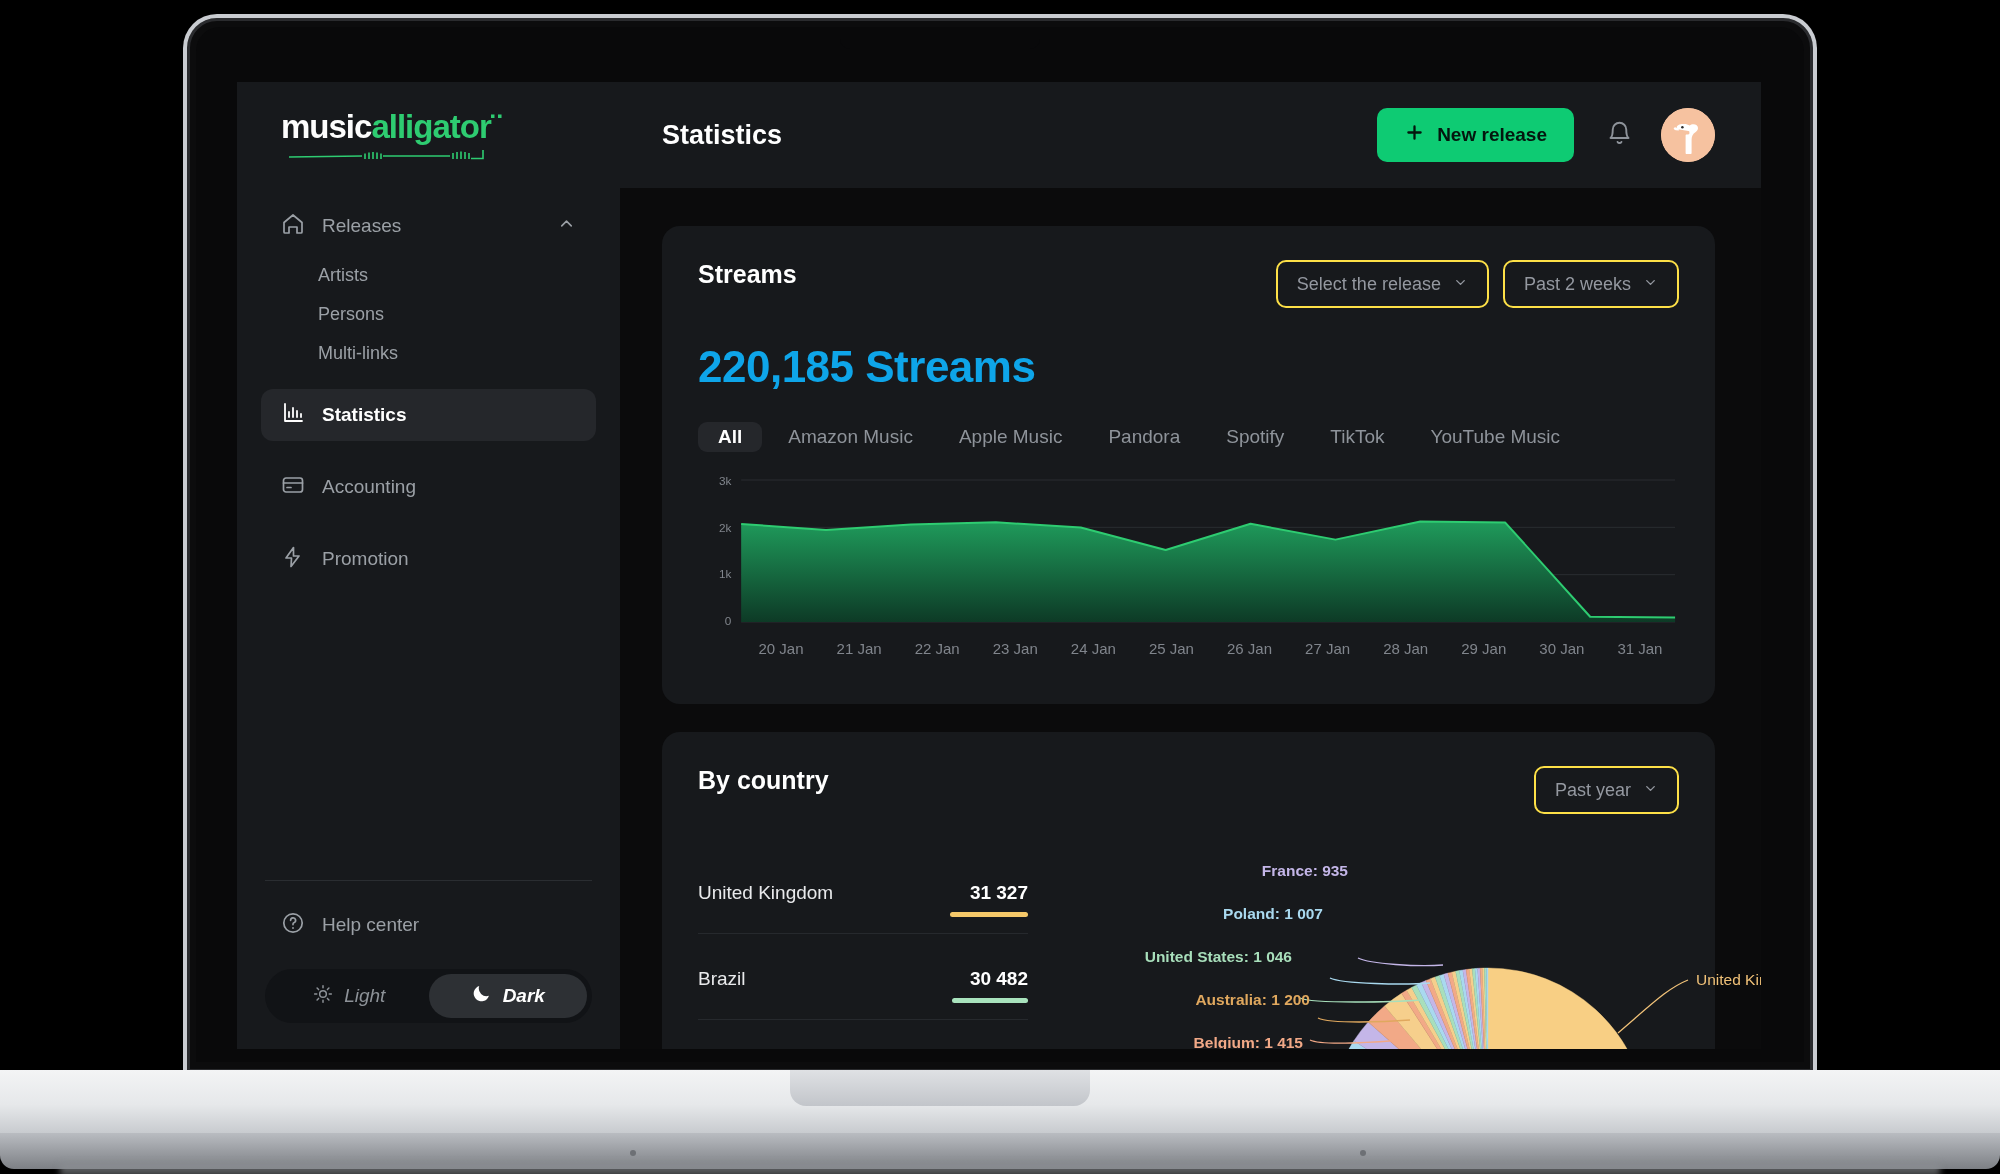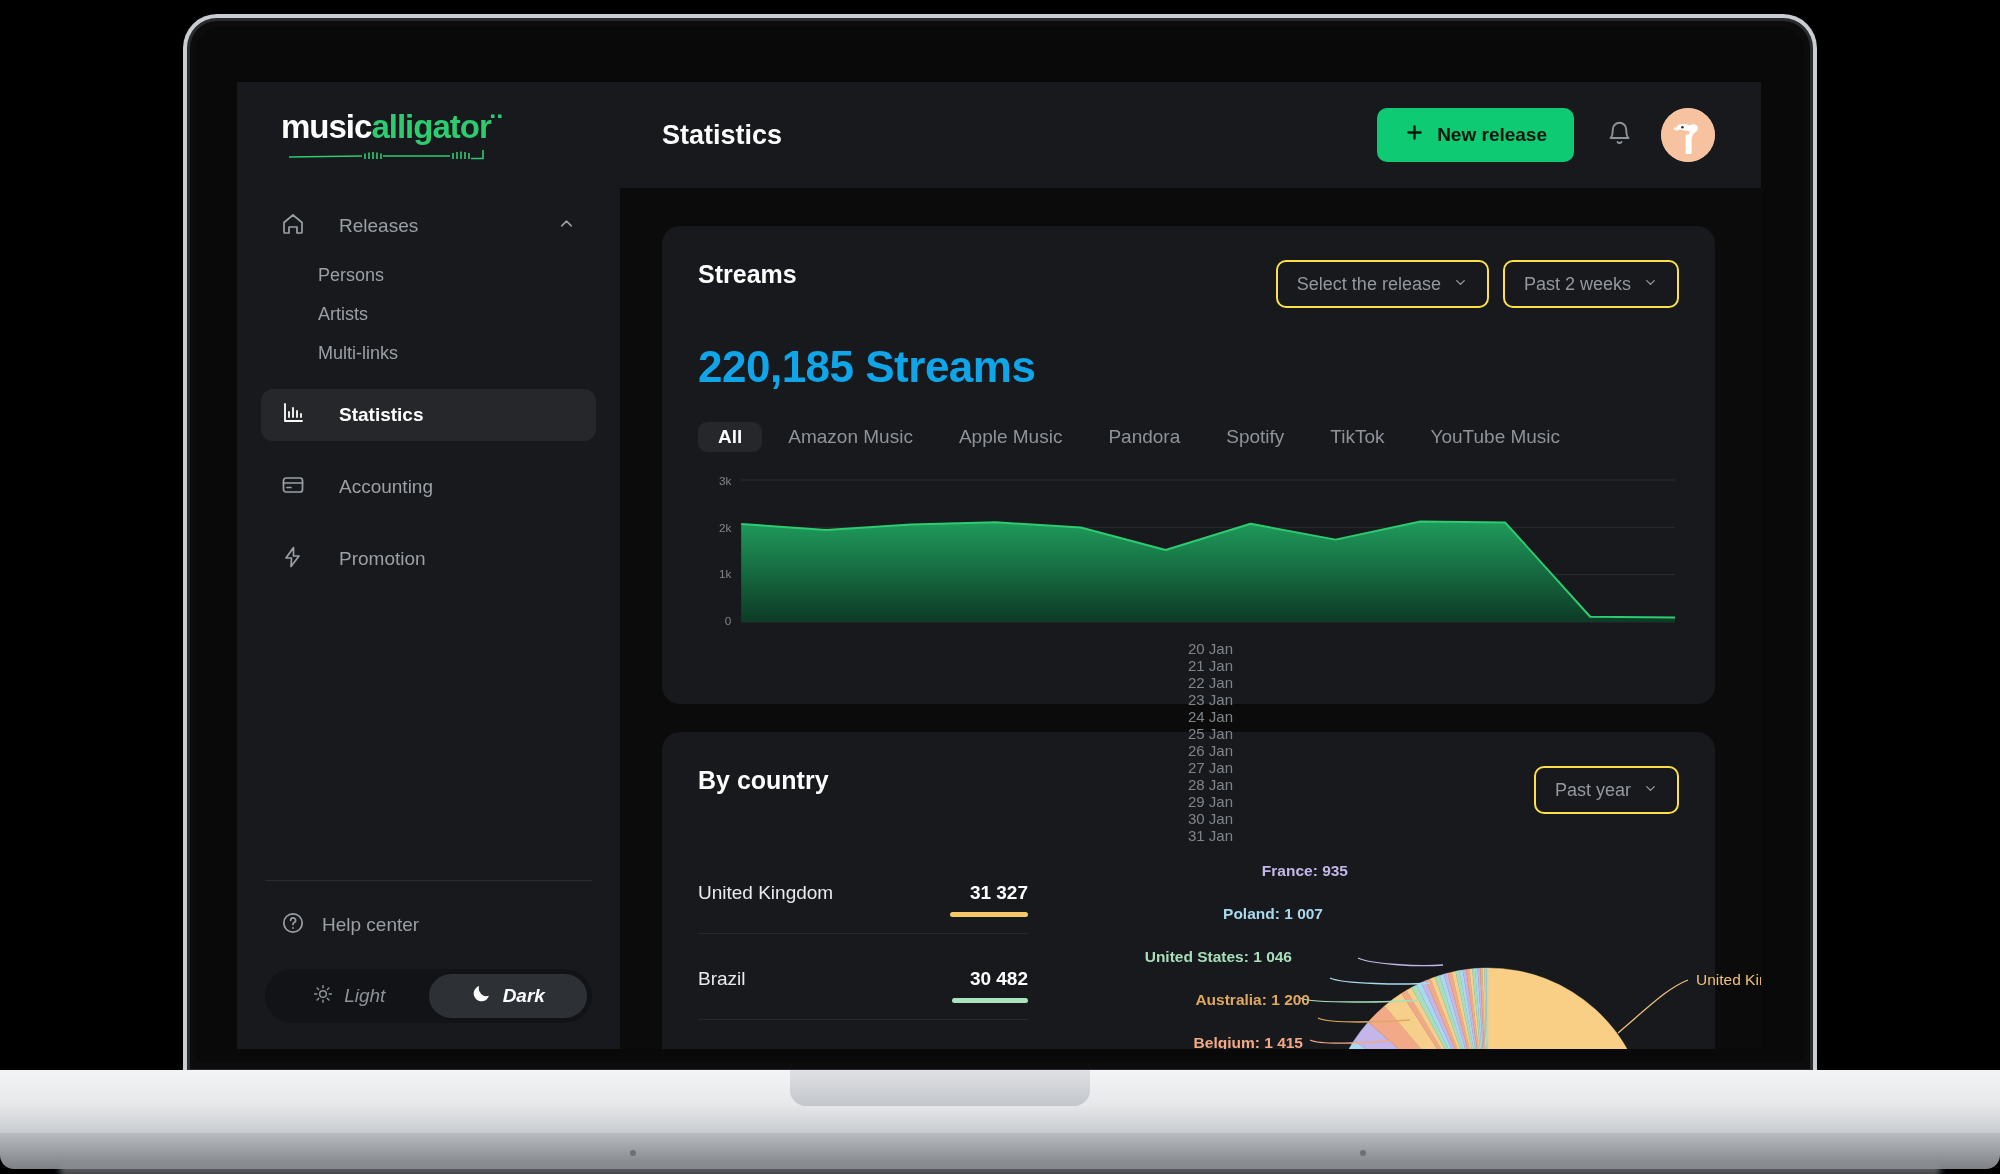--- a/index.html
+++ b/index.html
@@ -77,21 +77,21 @@
     display: flex; flex-direction: column;
   }
   #logo-wrap { padding: 28px 0 24px 44px; }
   .logo-text { font-size: 33px; font-weight: 700; letter-spacing: -1px; line-height: 1; }
   .logo-white { color: #fdfdfd; }
   .logo-green { color: #2ecc71; }
   .logo-underline { margin: 7px 0 0 6px; width: 205px; height: 10px; }
 
   #nav { padding: 12px 24px 0 24px; flex: 1 1 auto; }
   .nav-item {
-    display: flex; align-items: center; gap: 34px;
+    display: flex; align-items: center; gap: 17px;
     height: 52px; padding: 0 20px; border-radius: 12px;
     color: #9ba0a6; font-size: 19px; cursor: pointer;
     margin-bottom: 4px;
   }
   .nav-item.active { background: #25272b; color: #ffffff; font-weight: 600; }
   .nav-item .chev { margin-left: auto; }
   .nav-sub {
     display: block; padding: 9px 0 9px 57px;
     color: #9ba0a6; font-size: 18px; cursor: pointer;
   }
@@ -166,21 +166,21 @@
 
   #tabs { display: flex; align-items: center; gap: 6px; margin-bottom: 22px; }
   .tab {
     padding: 4px 20px; border-radius: 9px;
     font-size: 19px; color: #8e939a; cursor: pointer; white-space: nowrap;
   }
   .tab.active { background: #25272b; color: #fff; font-weight: 600; }
 
   #chart-area { position: relative; height: 200px; }
   #chart-svg { display: block; width: 100%; height: 160px; }
-  #xaxis { display: flex; margin-left: 44px; margin-top: 6px; flex-direction: column; }
+  #xaxis { display: flex; margin-left: 44px; margin-top: 6px; }
   #xaxis span { flex: 1; text-align: center; font-size: 15px; color: #80858c; }
 
   
   #country-body { display: flex; gap: 30px; margin-top: 34px; }
   #country-list { width: 330px; flex: 0 0 330px; }
   .country-row { padding: 18px 0 16px 0; border-bottom: 1px solid #26292d; }
   .country-line { display: flex; align-items: baseline; }
   .country-name { font-size: 19px; color: #e9eaec; }
   .country-val { margin-left: auto; font-size: 19px; color: #fff; font-weight: 600; margin-top: 16px; }
   .country-bar { height: 5px; border-radius: 3px; margin: 8px 0 0 auto; }
@@ -221,22 +221,22 @@
             </span>
             <span>Releases</span>
             <span class="chev">
               <svg width="19" height="19" viewBox="0 0 24 24" fill="none" stroke="#9ba0a6" stroke-width="2" stroke-linecap="round" stroke-linejoin="round">
                   <polyline points="6 15 12 9 18 15"></polyline>
                 </svg>
             </span>
           </div>
 
           <div>
+            <span class="nav-sub">Artists</span>
             <span class="nav-sub">Persons</span>
-            <span class="nav-sub">Artists</span>
             <span class="nav-sub">Multi-links</span>
           </div>
 
           <div class="nav-gap"></div>
 
           <div class="nav-item active">
             <span>
               <svg width="24" height="24" viewBox="0 0 24 24" fill="none" stroke="#ffffff" stroke-width="1.8" stroke-linecap="round" stroke-linejoin="round">
                   <path d="M4 3v17h17"></path>
                   <path d="M8 16V11"></path>

